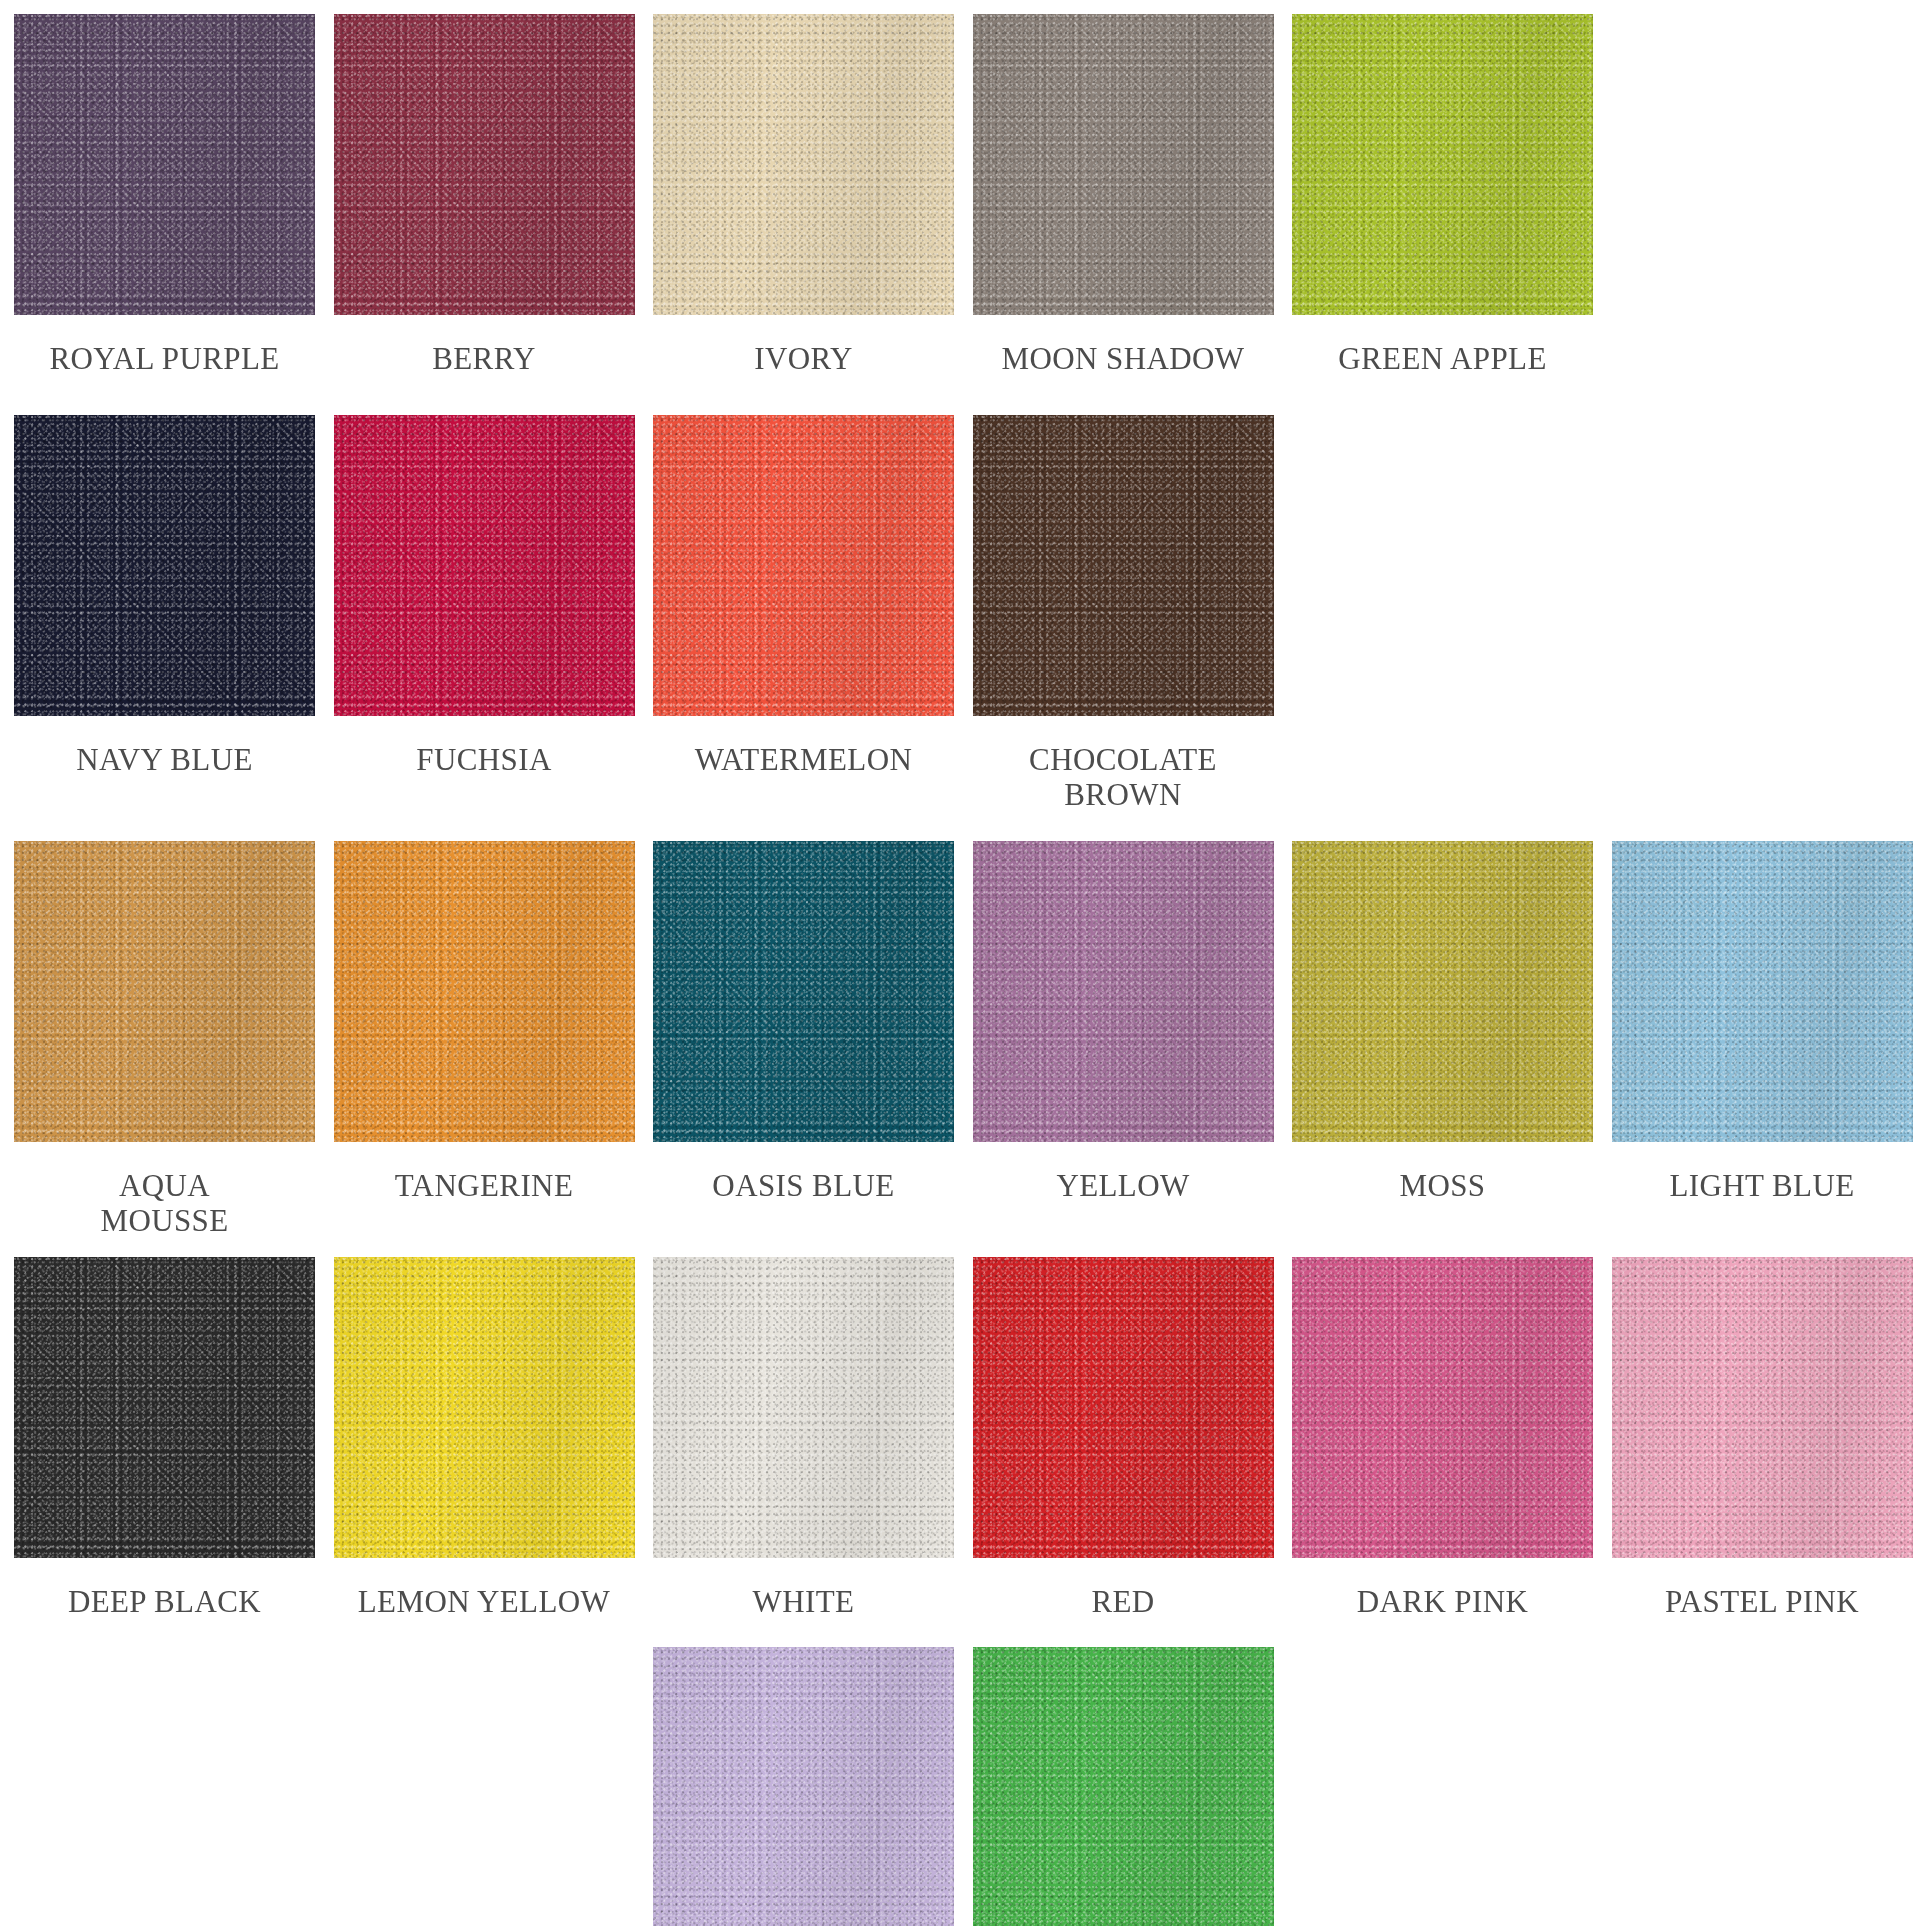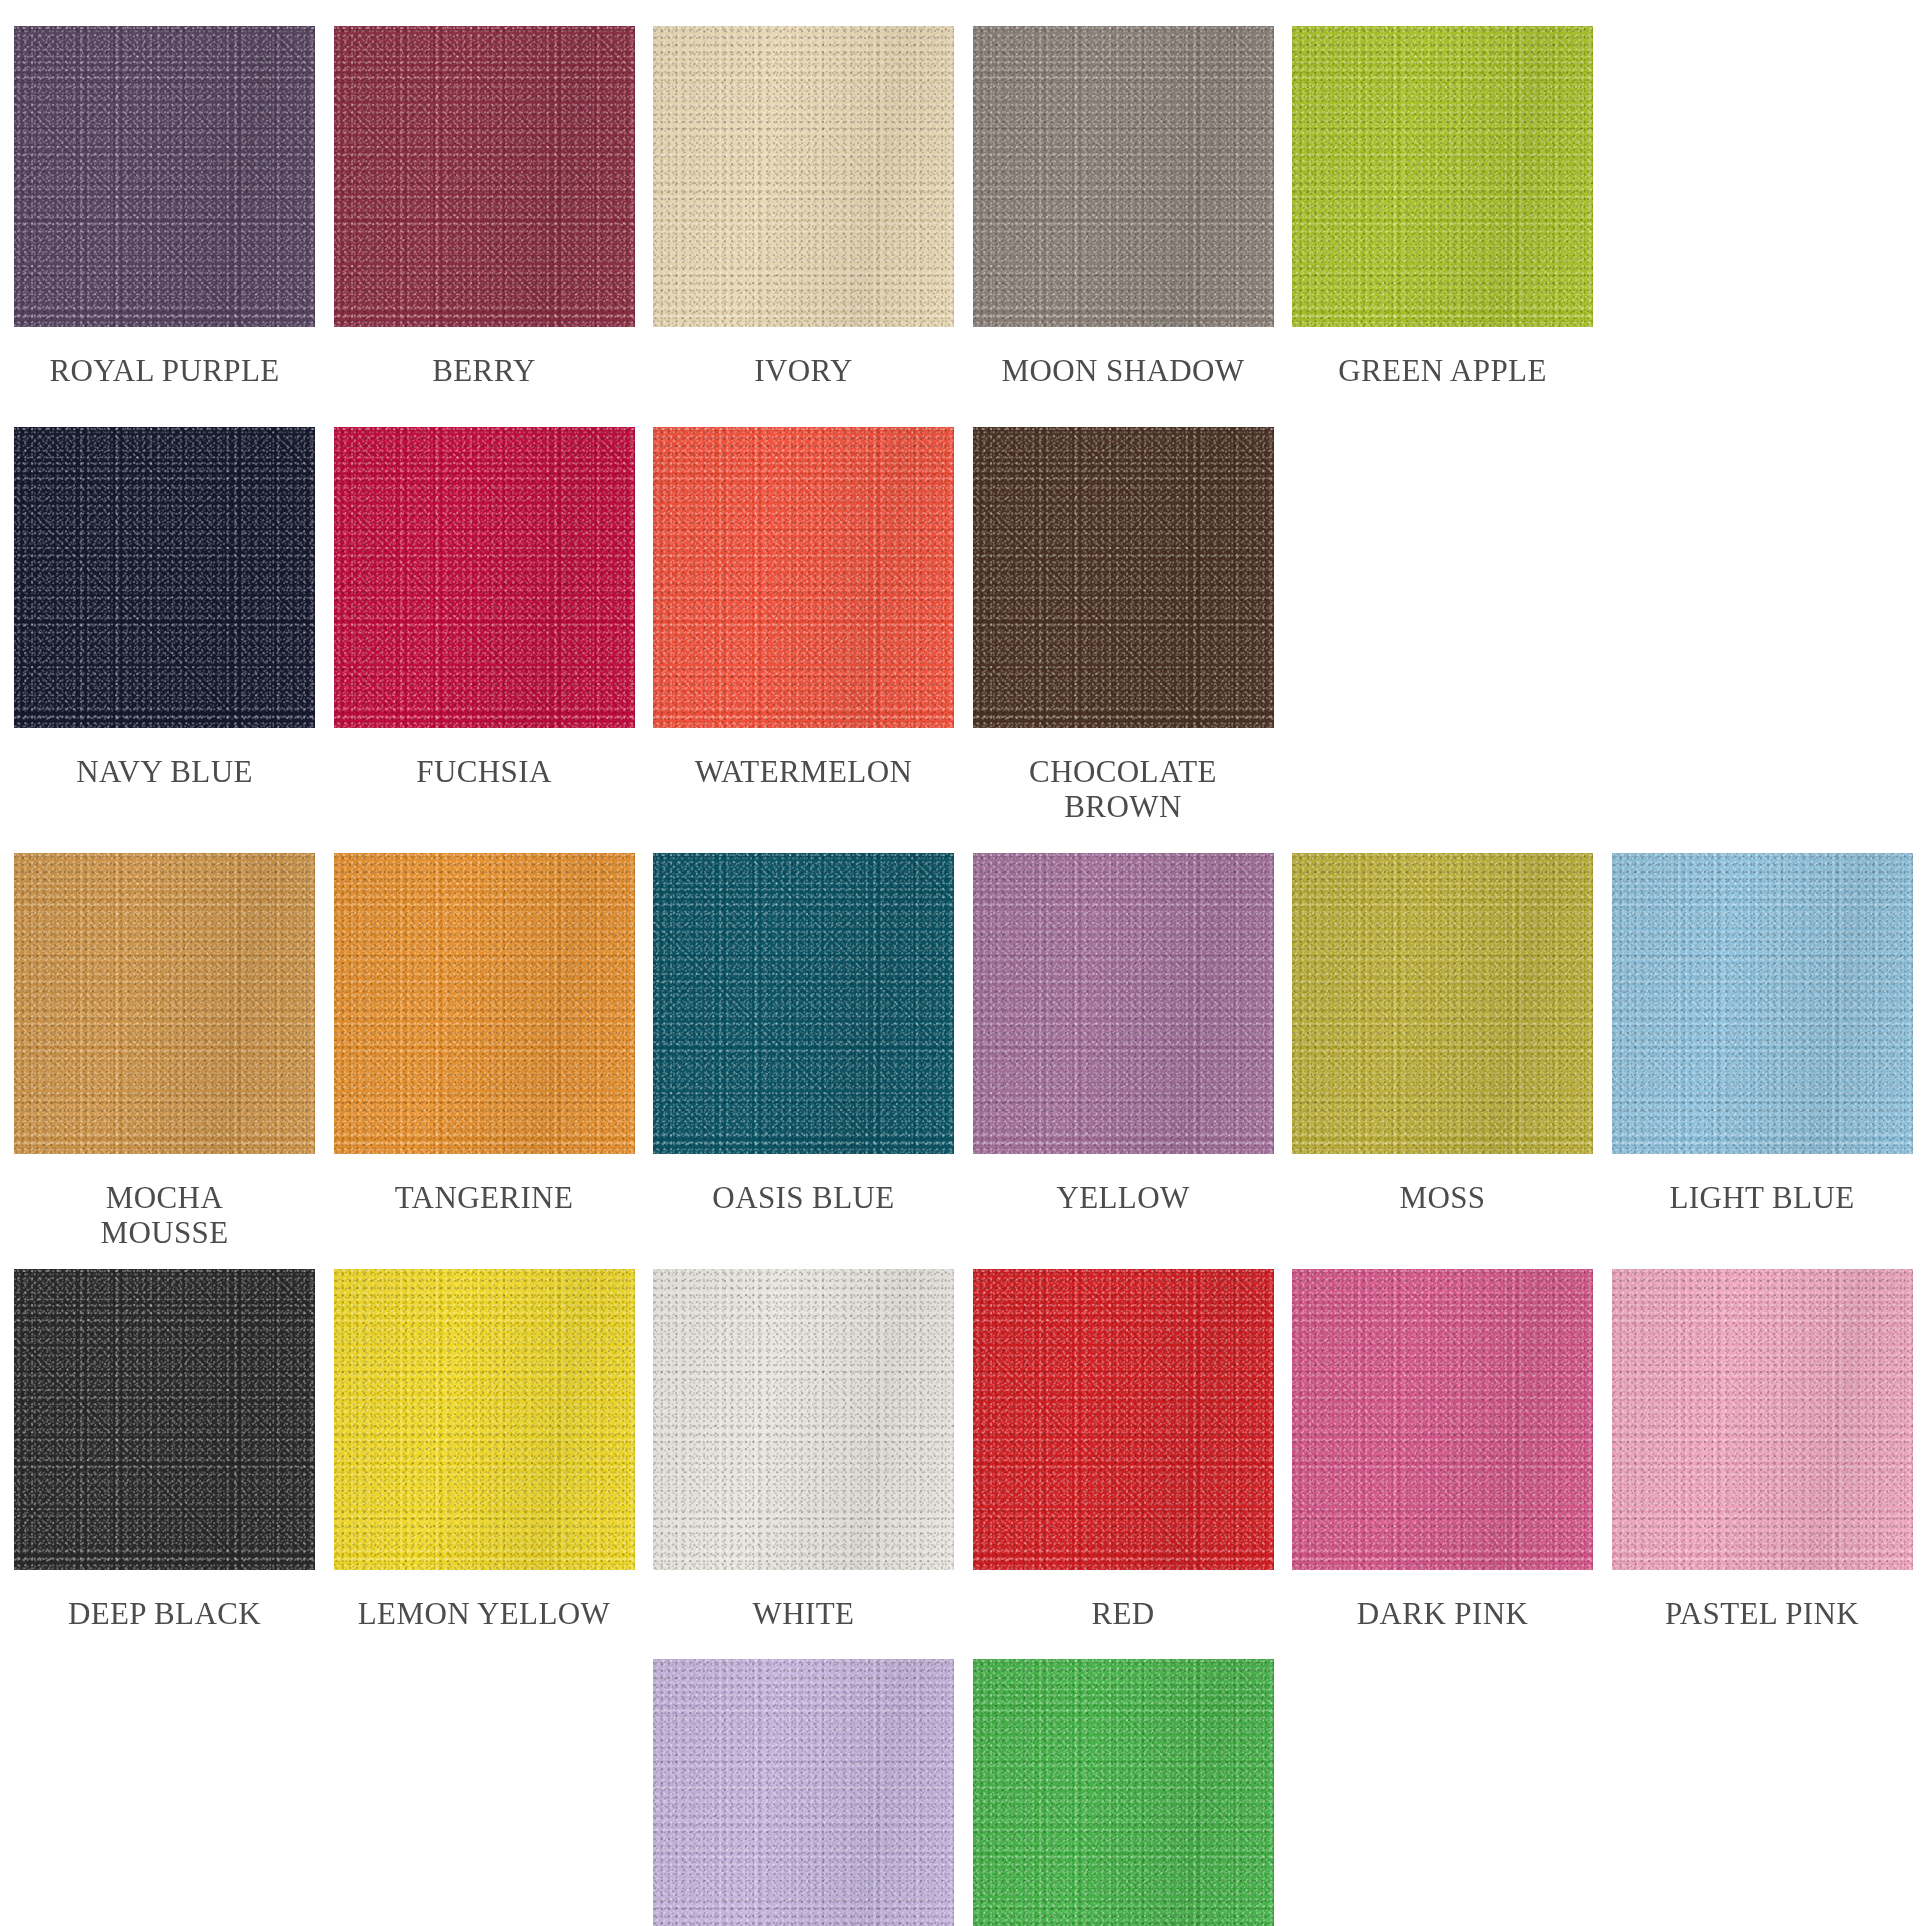--- a/index.html
+++ b/index.html
@@ -11,21 +11,21 @@
   }
 
   body {
     font-family: "Liberation Serif", "DejaVu Serif", serif;
     overflow: hidden;
   }
 
   #palette {
     width: 1926px;
     height: 1926px;
-    padding: 26px 14px 0 14px;
+    padding: 14px 14px 0 14px;
     position: relative;
   }
 
   .swatch-row {
     display: flex;
     width: 1899px;
     margin: 0 auto;
   }
 
   .swatch-row.centered { justify-content: center; }
@@ -144,21 +144,21 @@
 BROWN" style="background-color: rgb(77, 51, 37);"></div>
         <div class="swatch-label">CHOCOLATE
 BROWN</div>
       </div>
     </div>
     <div class="row-gap-2"></div>
     <div class="swatch-row">
       <div class="swatch-cell">
         <div class="swatch-chip" title="MOCHA
 MOUSSE" style="background-color: rgb(207, 149, 73);"></div>
-        <div class="swatch-label">MOCHA
+        <div class="swatch-label">AQUA
 MOUSSE</div>
       </div>
       <div class="swatch-cell">
         <div class="swatch-chip" title="TANGERINE" style="background-color: rgb(232, 145, 46);"></div>
         <div class="swatch-label">TANGERINE</div>
       </div>
       <div class="swatch-cell">
         <div class="swatch-chip" title="OASIS BLUE" style="background-color: rgb(11, 85, 102);"></div>
         <div class="swatch-label">OASIS BLUE</div>
       </div>

